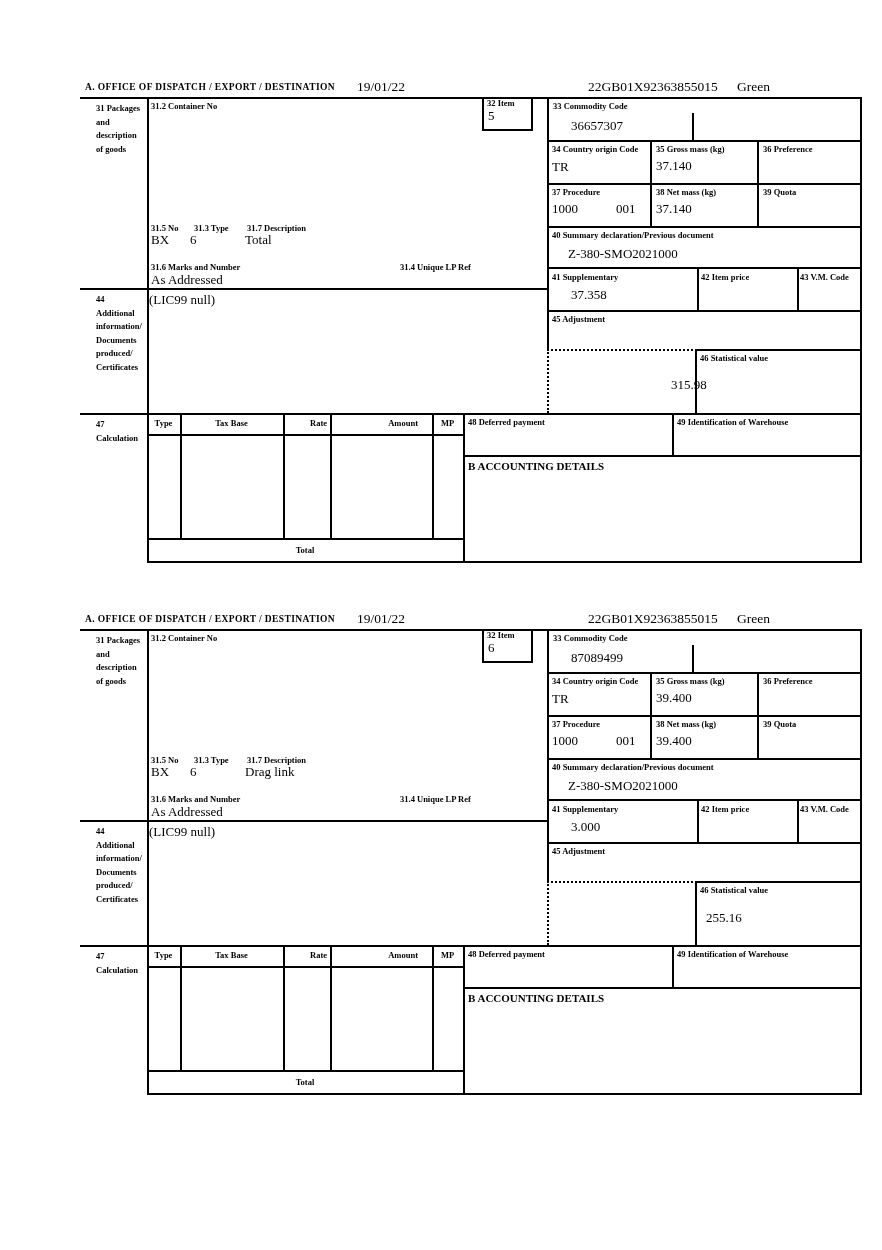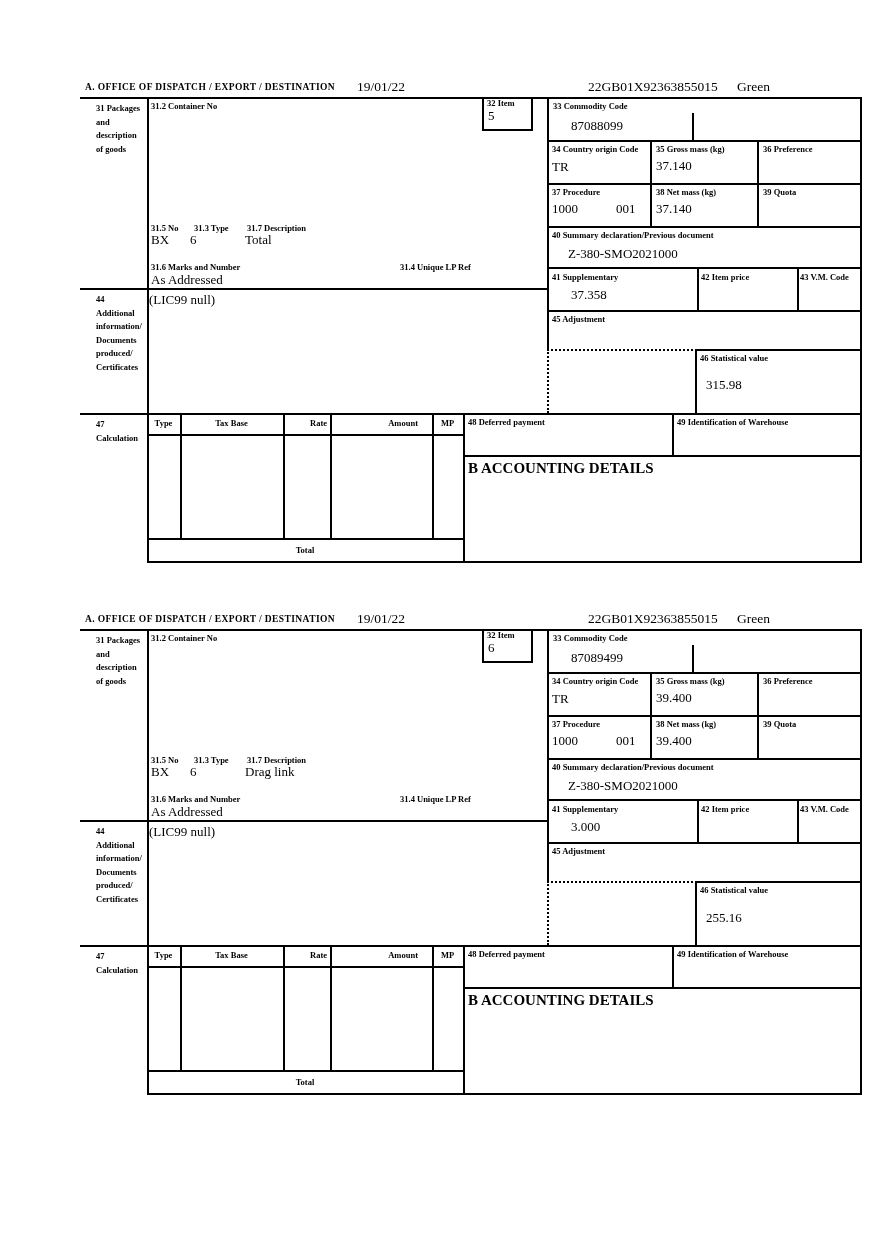--- a/index.html
+++ b/index.html
@@ -9,21 +9,21 @@
   .hl{position:absolute;height:0;border-top:2px solid #000;}
   .vl{position:absolute;width:0;border-left:2px solid #000;}
   .dot-h{border-top-style:dotted;}
   .dot-v{border-left-style:dotted;}
   .lbl{position:absolute;font-size:8.5px;font-weight:bold;line-height:1.3;white-space:nowrap;}
   .lbl-stack{white-space:pre-line;line-height:1.6;margin-left:13px;}
   .val{position:absolute;font-size:13px;line-height:1.1;white-space:pre;}
   .hdr-small{position:absolute;font-size:9.5px;font-weight:bold;letter-spacing:.4px;white-space:nowrap;}
   .hdr-val{position:absolute;font-size:13.5px;white-space:nowrap;}
   .b32{position:absolute;left:402px;top:0;width:47px;height:32px;border:2px solid #000;border-top:none;}
-  .bhdr{font-size:15px;}
+  .bhdr{font-size:11px;}
 </style>
 </head>
 <body>
 
 <div class="sheet">
 
   <section class="block" id="declaration-block-0" style="top:97px">
 
     <div class="hdr-small" style="left:5px;top:-15px">A.  OFFICE OF DISPATCH / EXPORT / DESTINATION</div>
     <div class="hdr-val" style="left:277px;top:-18px">19/01/22</div>
@@ -85,41 +85,41 @@
     <div class="lbl" style="left:167px;top:126px">31.7 Description</div>
     <div class="val" style="left:71px;top:136px">BX</div>
     <div class="val" style="left:110px;top:136px">6</div>
     <div class="val" style="left:165px;top:136px">Total</div>
     <div class="lbl" style="left:71px;top:165px">31.6 Marks and Number</div>
     <div class="lbl" style="left:320px;top:165px">31.4 Unique LP Ref</div>
     <div class="val" style="left:71px;top:176px">As Addressed</div>
     <div class="val" style="left:69px;top:196px">(LIC99 null)</div>
 
     <div class="lbl" style="left:473px;top:4px">33 Commodity Code</div>
-    <div class="val" style="left:491px;top:22px">87088099</div>
+    <div class="val" style="left:491px;top:22px">36657307</div>
     <div class="lbl" style="left:472px;top:47px">34 Country origin Code</div>
     <div class="val" style="left:472px;top:63px">TR</div>
     <div class="lbl" style="left:576px;top:47px">35 Gross mass (kg)</div>
     <div class="val" style="left:576px;top:62px">37.140</div>
     <div class="lbl" style="left:683px;top:47px">36 Preference</div>
     <div class="lbl" style="left:472px;top:90px">37 Procedure</div>
     <div class="val" style="left:472px;top:105px">1000</div>
     <div class="val" style="left:536px;top:105px">001</div>
     <div class="lbl" style="left:576px;top:90px">38 Net mass (kg)</div>
     <div class="val" style="left:576px;top:105px">37.140</div>
     <div class="lbl" style="left:683px;top:90px">39 Quota</div>
     <div class="lbl" style="left:472px;top:133px">40 Summary declaration/Previous document</div>
     <div class="val" style="left:488px;top:150px">Z-380-SMO2021000</div>
     <div class="lbl" style="left:472px;top:175px">41 Supplementary</div>
     <div class="val" style="left:491px;top:191px">37.358</div>
     <div class="lbl" style="left:621px;top:175px">42 Item price</div>
     <div class="lbl" style="left:720px;top:175px">43 V.M. Code</div>
     <div class="lbl" style="left:472px;top:217px">45 Adjustment</div>
     <div class="lbl" style="left:620px;top:256px">46 Statistical value</div>
-    <div class="val" style="left:626px;top:281px">315.98</div>
+    <div class="val" style="left:591px;top:281px">315.98</div>
 
     <div class="lbl" style="left:67px;top:321px;width:33px;text-align:center">Type</div>
     <div class="lbl" style="left:100px;top:321px;width:103px;text-align:center">Tax Base</div>
     <div class="lbl" style="left:203px;top:321px;width:44px;text-align:right">Rate</div>
     <div class="lbl" style="left:250px;top:321px;width:88px;text-align:right">Amount</div>
     <div class="lbl" style="left:352px;top:321px;width:31px;text-align:center">MP</div>
     <div class="lbl" style="left:67px;top:448px;width:316px;text-align:center">Total</div>
 
     <div class="lbl" style="left:388px;top:320px">48 Deferred payment</div>
     <div class="lbl" style="left:597px;top:320px">49 Identification of Warehouse</div>

